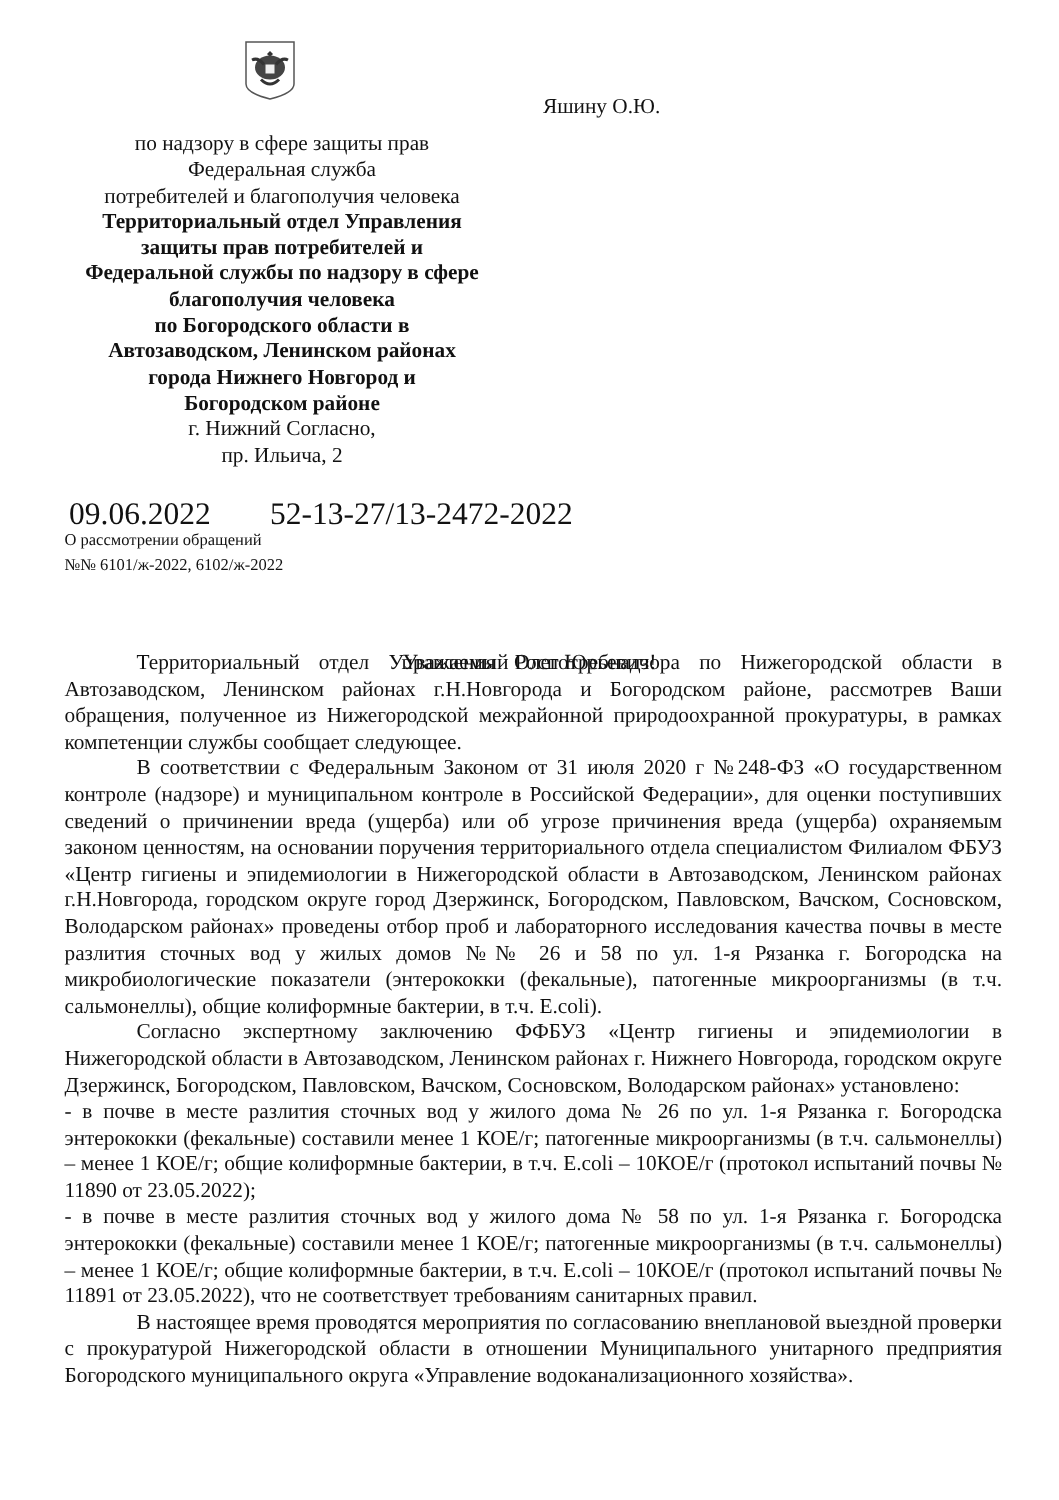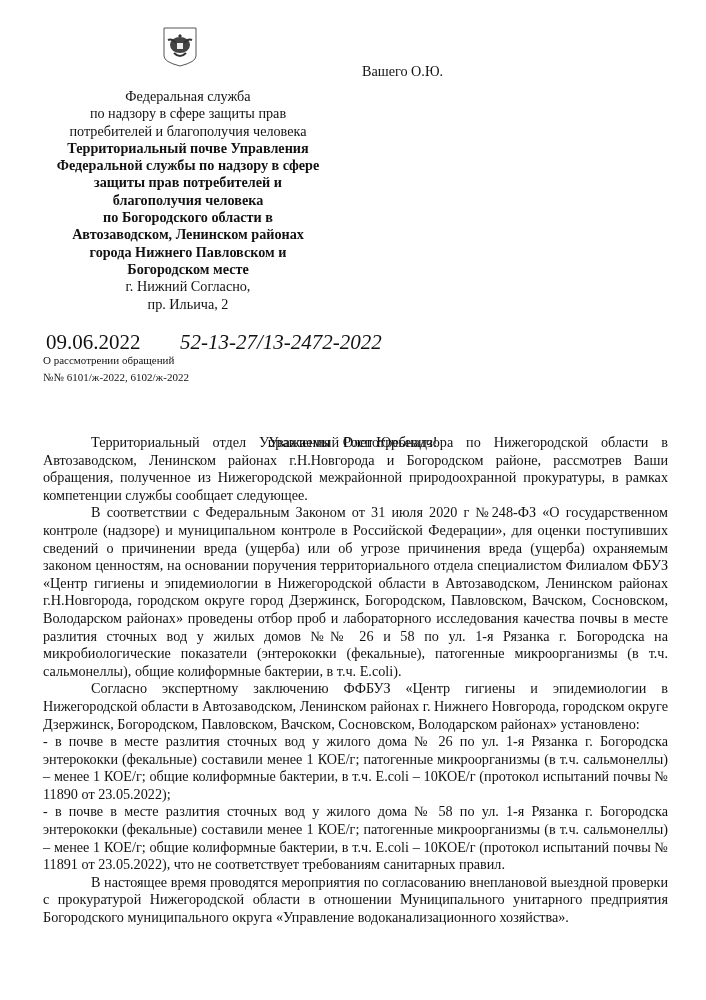--- a/index.html
+++ b/index.html
@@ -10,21 +10,21 @@
   .emblem { position: absolute; left: 162px; top: 26px; width: 36px; height: 42px; }
 
   .sender { position: absolute; left: 42px; top: 88px; width: 292px; text-align: center;
             font-size: 14.2px; line-height: 17.3px; }
   .sender .b { font-weight: bold; }
 
   .recipient { position: absolute; left: 362px; top: 58px; font-size: 14.2px; line-height: 26px; }
 
   .regline { position: absolute; top: 330px; font-size: 21px; }
   .reg-date { left: 46px; }
-  .reg-num { left: 180px; font-style: italic; }
+  .reg-num { left: 180px; }
 
   .subject { position: absolute; left: 43px; top: 352px; font-size: 11px; line-height: 17.2px; }
 
   .salute { position: absolute; left: 0; width: 706px; top: 399px; text-align: center; font-size: 14.4px; margin-top: 35px; }
 
   .body { position: absolute; left: 43px; top: 434px; width: 625px; font-size: 14.2px; line-height: 17.6px;
           text-align: justify; }
   .body p { margin: 0; }
   .body p.ind { text-indent: 48px; }
   .body p.dash { text-indent: 0; }
@@ -39,37 +39,37 @@
       <path d="M2 2 H34 V30 Q34 36 18 40 Q2 36 2 30 Z" fill="#fff" stroke="#555" stroke-width="1"></path>
       <path d="M18 8 l2 2 -2 2 -2 -2z" fill="#333"></path>
       <ellipse cx="18" cy="19" rx="10" ry="8" fill="#444"></ellipse>
       <path d="M6 14 q4 -2 8 3 M30 14 q-4 -2 -8 3" stroke="#333" stroke-width="2" fill="none"></path>
       <rect x="15" y="17" width="6" height="6" fill="#eee"></rect>
       <path d="M12 27 q6 6 12 0" stroke="#333" stroke-width="2" fill="none"></path>
     </svg>
   </div>
 
   <div class="sender">
+    <div>по надзору в сфере защиты прав</div>
     <div>Федеральная служба</div>
-    <div>по надзору в сфере защиты прав</div>
     <div>потребителей и благополучия человека</div>
-    <div class="b">Территориальный почве Управления</div>
+    <div class="b">Территориальный отдел Управления</div>
+    <div class="b">защиты прав потребителей и</div>
     <div class="b">Федеральной службы по надзору в сфере</div>
-    <div class="b">защиты прав потребителей и</div>
     <div class="b">благополучия человека</div>
     <div class="b">по Богородского области в</div>
     <div class="b">Автозаводском, Ленинском районах</div>
-    <div class="b">города Нижнего Павловском и</div>
-    <div class="b">Богородском месте</div>
+    <div class="b">города Нижнего Новгород и</div>
+    <div class="b">Богородском районе</div>
     <div>г. Нижний Согласно,</div>
     <div>пр. Ильича, 2</div>
   </div>
 
   <div class="recipient">
-    <div>Вашего О.Ю.</div>
+    <div>Яшину О.Ю.</div>
   </div>
 
   <div class="regline reg-date">09.06.2022</div>
   <div class="regline reg-num">52-13-27/13-2472-2022</div>
 
   <div class="subject">
     <div>О рассмотрении обращений</div>
     <div>№№ 6101/ж-2022, 6102/ж-2022</div>
   </div>
 

